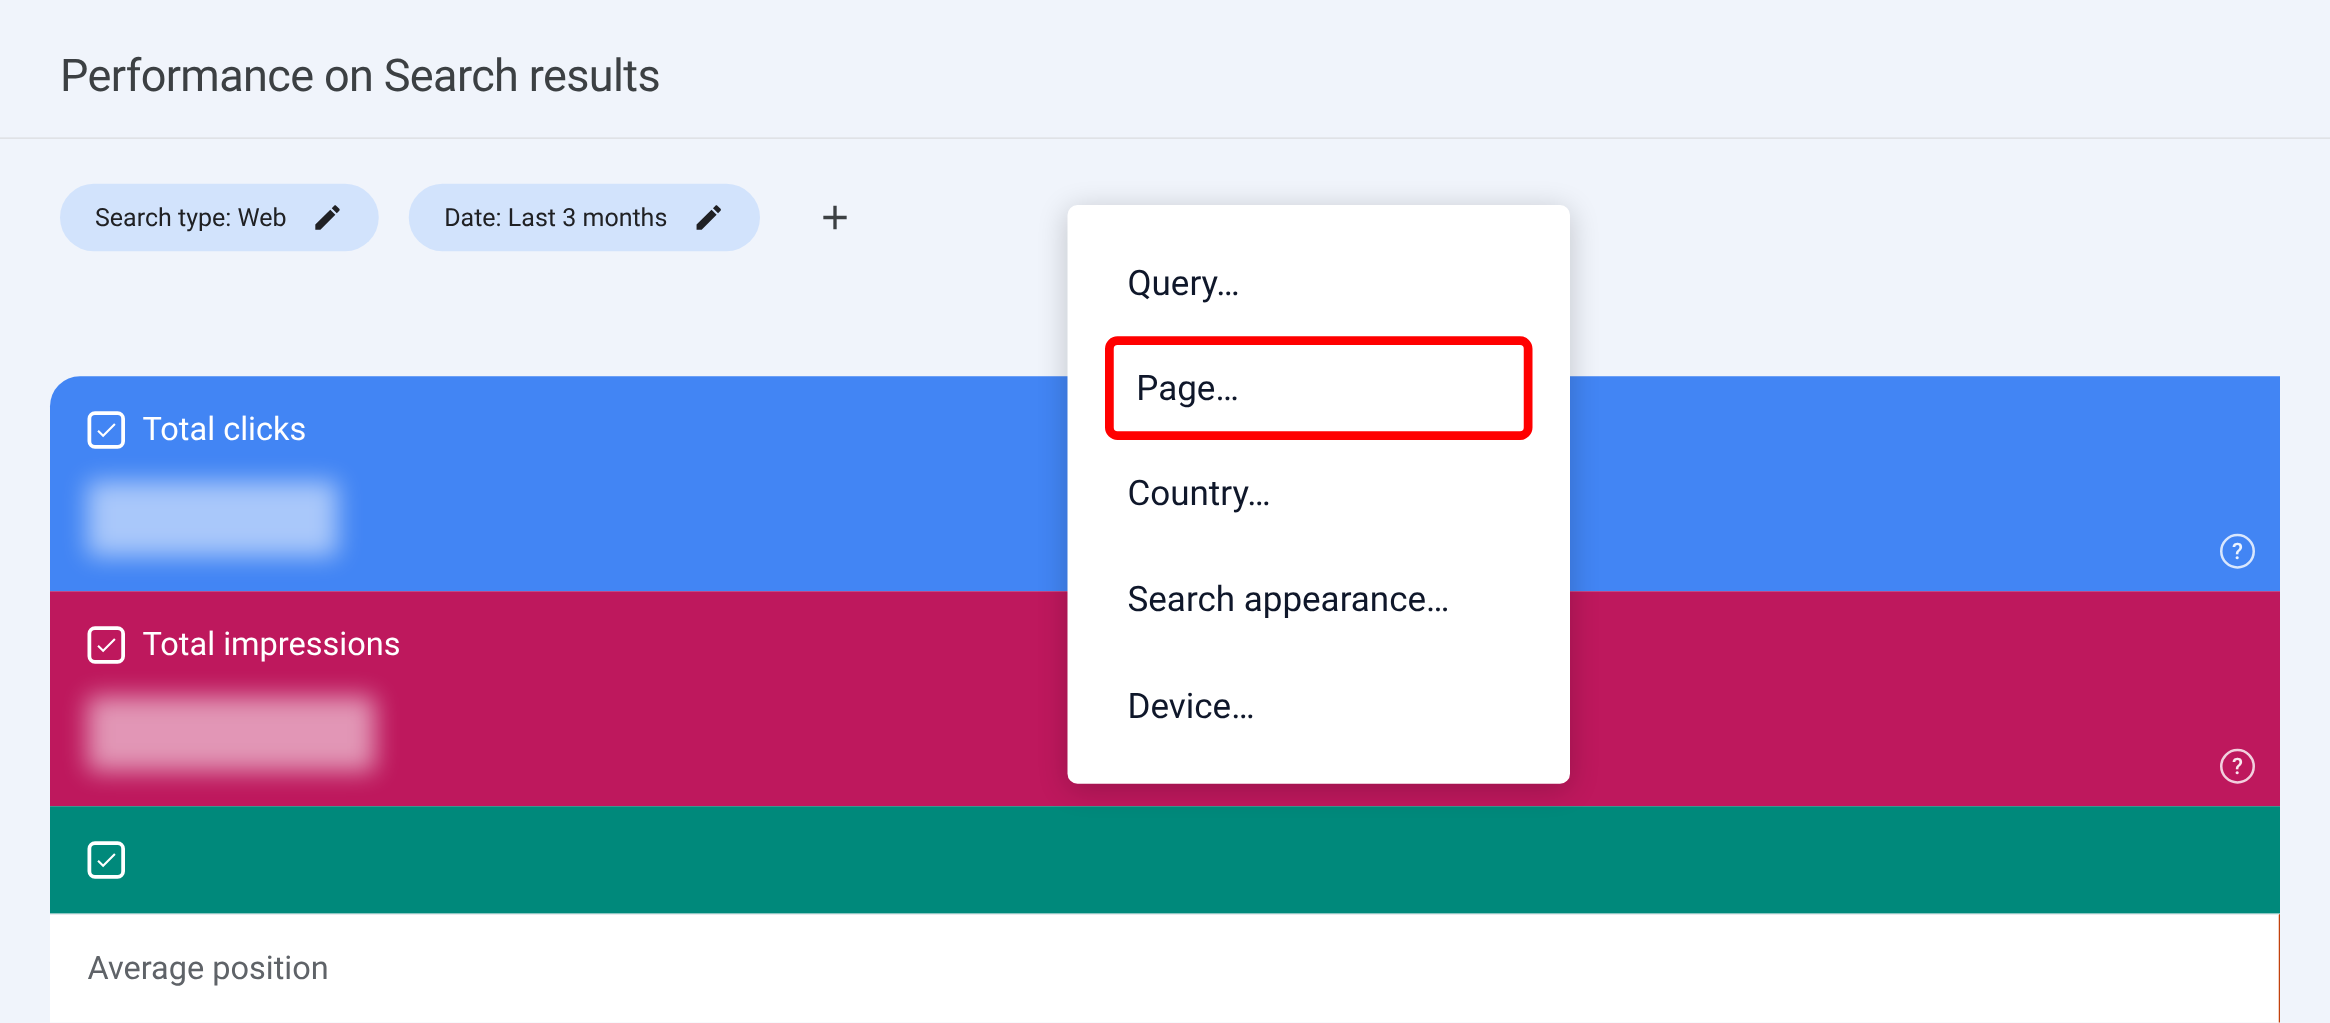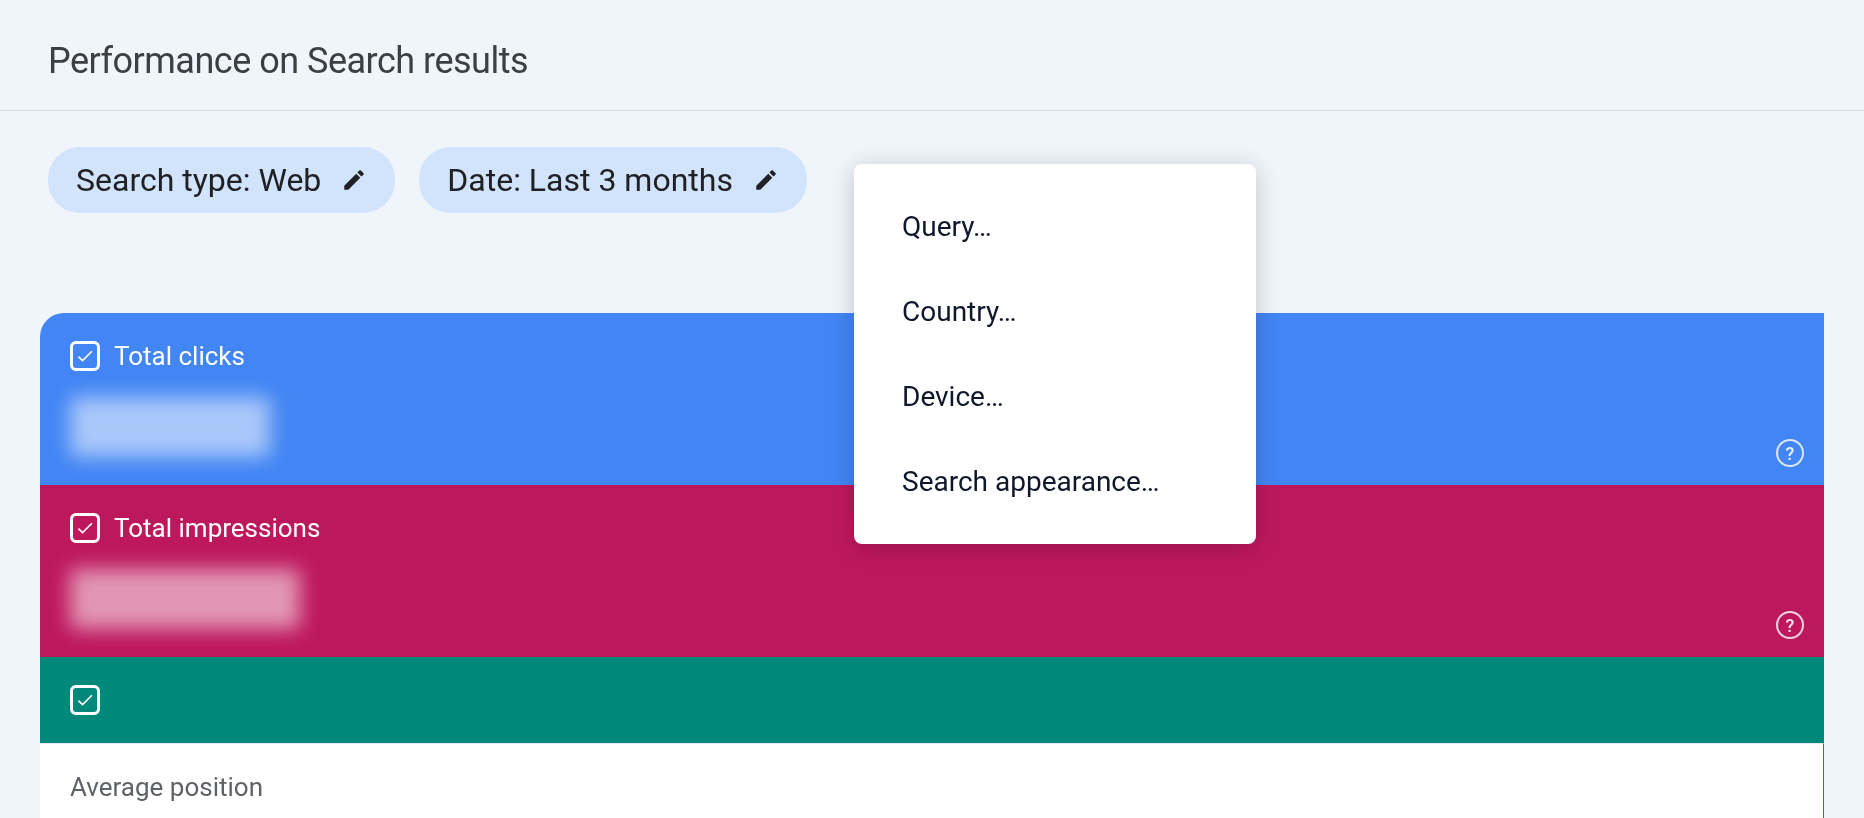--- a/index.html
+++ b/index.html
@@ -33,21 +33,21 @@
     }
     .filter-chip {
       display: inline-flex;
       align-items: center;
       background: #d2e3fc;
       border-radius: 32px;
       padding: 14px 28px;
       gap: 20px;
     }
     .filter-chip-label {
-      font-size: 32px;
+      font-size: 20px;
       color: #202124;
       font-weight: 400;
     }
     .edit-icon {
       width: 26px;
       height: 26px;
       color: #202124;
     }
     .add-filter-btn {
       display: inline-flex;
@@ -261,16 +261,17 @@
 
 <div class="chart-area">
   <svg class="chart-svg" viewBox="0 0 1784 200" preserveAspectRatio="none">
     <polyline fill="none" stroke="#4285f4" stroke-width="3" points="50,140 120,70 180,130 250,40 310,110 370,30 420,0 480,100 540,50 600,120 660,140 720,150 780,155 850,135 920,110 980,140 1040,80 1100,120 1160,70 1220,100 1280,130"></polyline>
     <polyline fill="none" stroke="#673ab7" stroke-width="3" points="70,150 140,90 200,145 270,60 330,130 390,50 450,110 510,70 570,140"></polyline>
   </svg>
 </div>
 
 <div class="dropdown-menu">
   <div class="dropdown-item">Query…</div>
+  <div class="dropdown-item highlighted">Page…</div>
   <div class="dropdown-item">Country…</div>
+  <div class="dropdown-item">Search appearance…</div>
   <div class="dropdown-item">Device…</div>
-  <div class="dropdown-item">Search appearance…</div>
 </div>
 
 </body></html>

